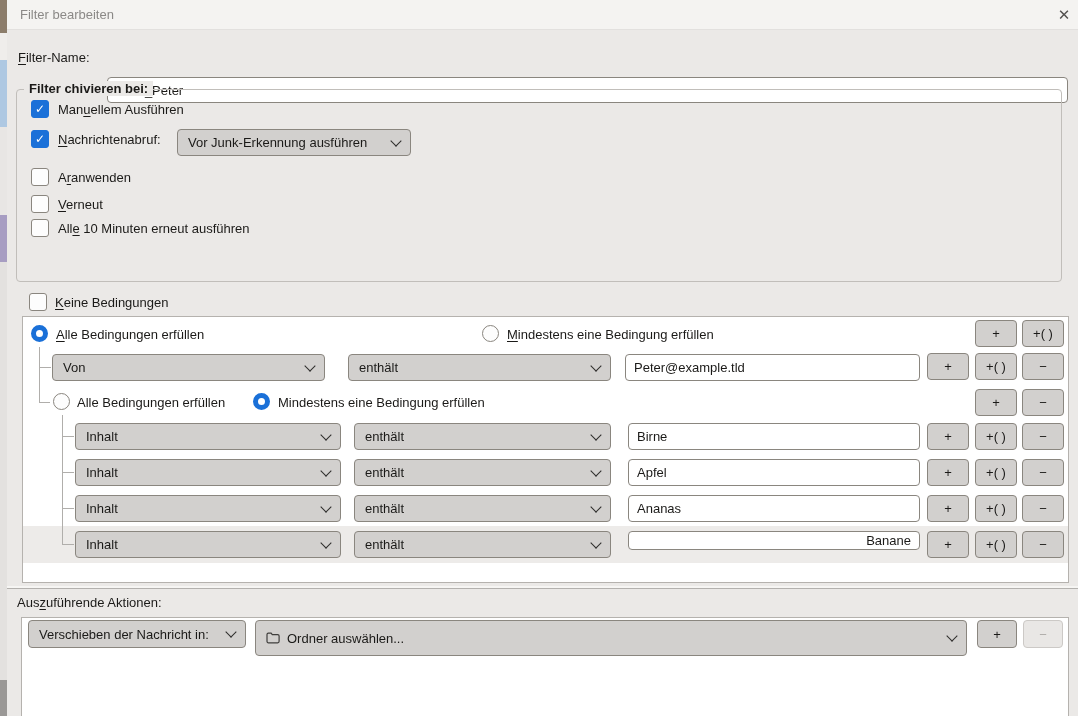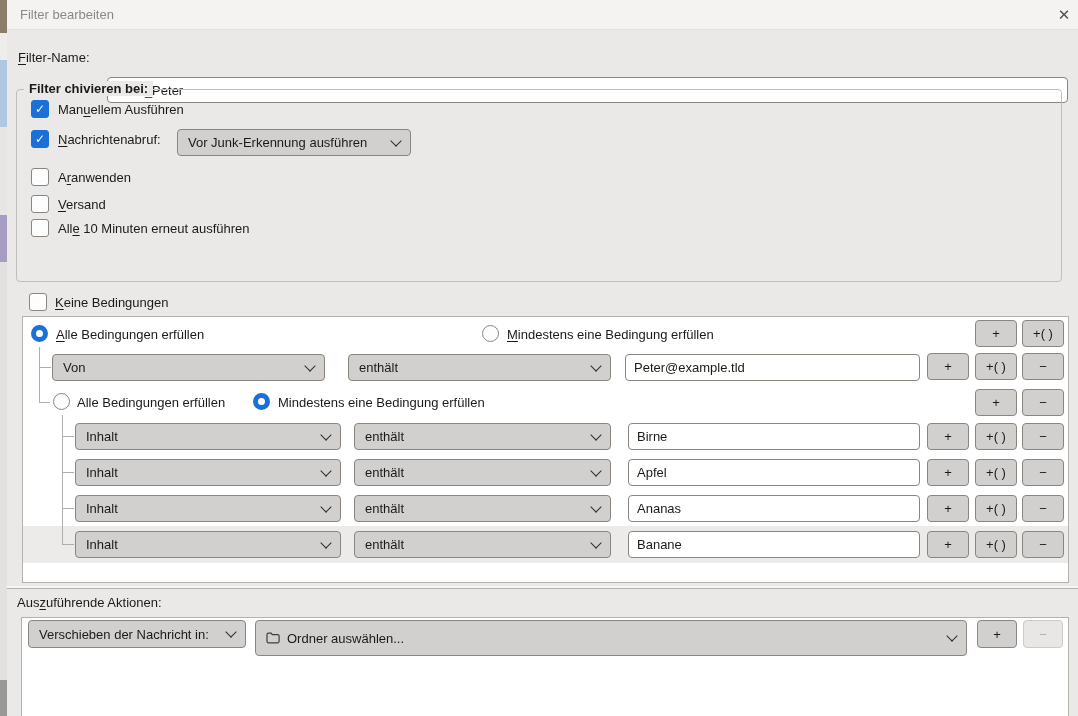--- a/index.html
+++ b/index.html
@@ -92,21 +92,21 @@
 <label class="abs lbl" style="left:58px;top:132px;"><span></span><span class="ak">N</span><span>achrichtenabruf:</span></label>
 <div class="abs dd" style="left:177px;top:129px;width:234px;">
     <span class="txt">Vor Junk-Erkennung ausführen</span>
     <span class="chev"></span>
   </div>
 
 <div class="abs cb" style="left:31px;top:168px;"></div>
 <label class="abs lbl" style="left:58px;top:170px;"><span>A</span><span class="ak">r</span><span>anwenden</span></label>
 
 <div class="abs cb" style="left:31px;top:195px;"></div>
-<label class="abs lbl" style="left:58px;top:197px;"><span></span><span class="ak">V</span><span>ersand</span></label>
+<label class="abs lbl" style="left:58px;top:197px;"><span></span><span class="ak">V</span><span>erneut</span></label>
 
 <div class="abs cb" style="left:31px;top:219px;"></div>
 <label class="abs lbl" style="left:58px;top:221px;"><span>All</span><span class="ak">e</span><span> 10 Minuten erneut ausführen</span></label>
 
 <div class="abs cb" style="left:29px;top:293px;"></div>
 <label class="abs lbl" style="left:55px;top:295px;"><span></span><span class="ak">K</span><span>eine Bedingungen</span></label>
 
 <div class="abs condbox"></div>
 <div class="abs hlband"></div>
 
@@ -187,21 +187,21 @@
 <div class="abs btn" style="left:1022px;top:495px;">−</div>
 
 <div class="abs dd" style="left:75px;top:531px;width:266px;">
     <span class="txt">Inhalt</span>
     <span class="chev"></span>
   </div>
 <div class="abs dd" style="left:354px;top:531px;width:257px;">
     <span class="txt">enthält</span>
     <span class="chev"></span>
   </div>
-<input class="abs ti" style="left: 628px; top: 531px; width: 292px; height: 27px;" value="Banane">
+<input class="abs ti" style="left: 628px; top: 531px; width: 292px; height: 19px; text-align: right;" value="Banane">
 <div class="abs btn" style="left:927px;top:531px;">+</div>
 <div class="abs btn" style="left:975px;top:531px;">+( )</div>
 <div class="abs btn" style="left:1022px;top:531px;">−</div>
 
 <div class="abs divider1"></div>
 <div class="abs divider2"></div>
 <label class="abs lbl" style="left:17px;top:595px;"><span>Aus</span><span class="ak">z</span><span>uführende Aktionen:</span></label>
 <div class="abs actbox"></div>
 
 <div class="abs dd" style="left:28px;top:620px;width:218px;height:28px;justify-content:flex-end;">

